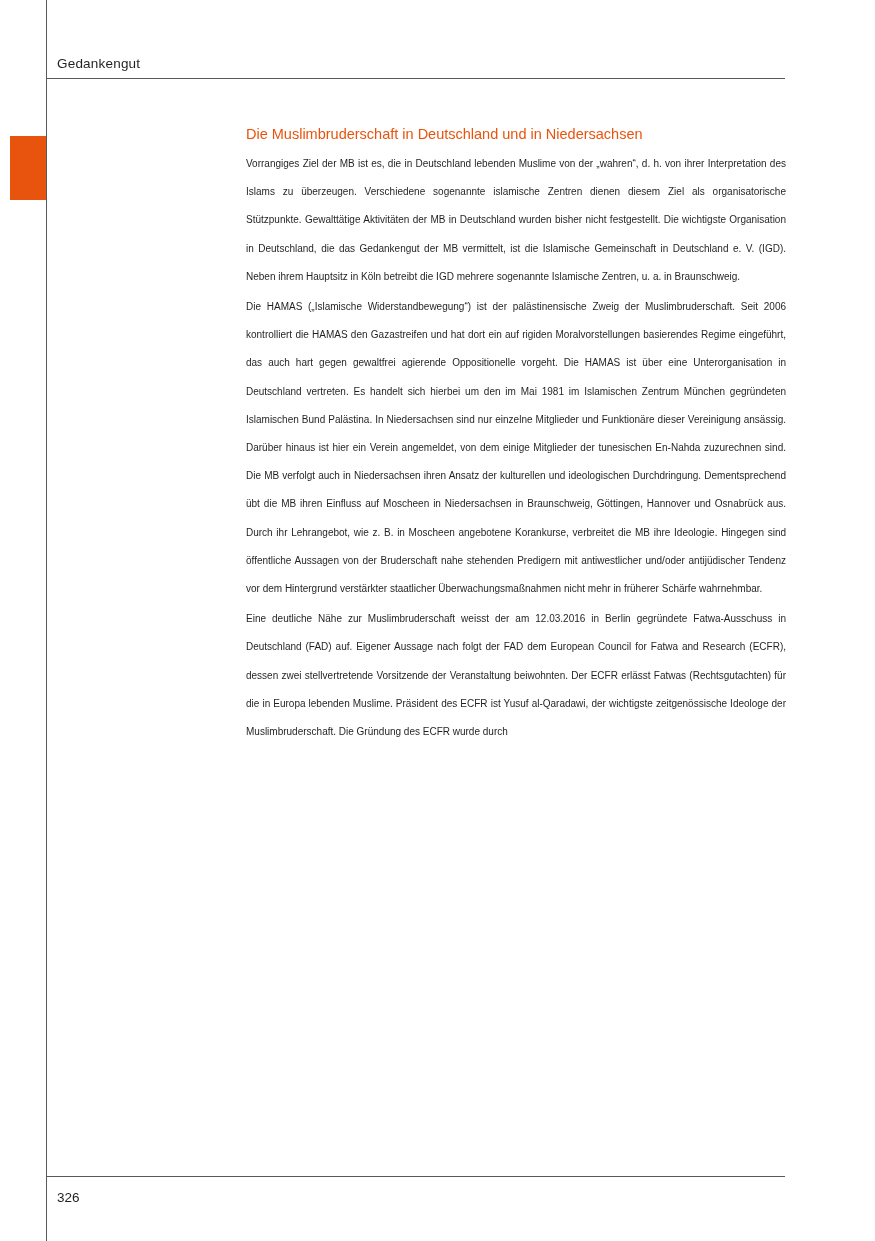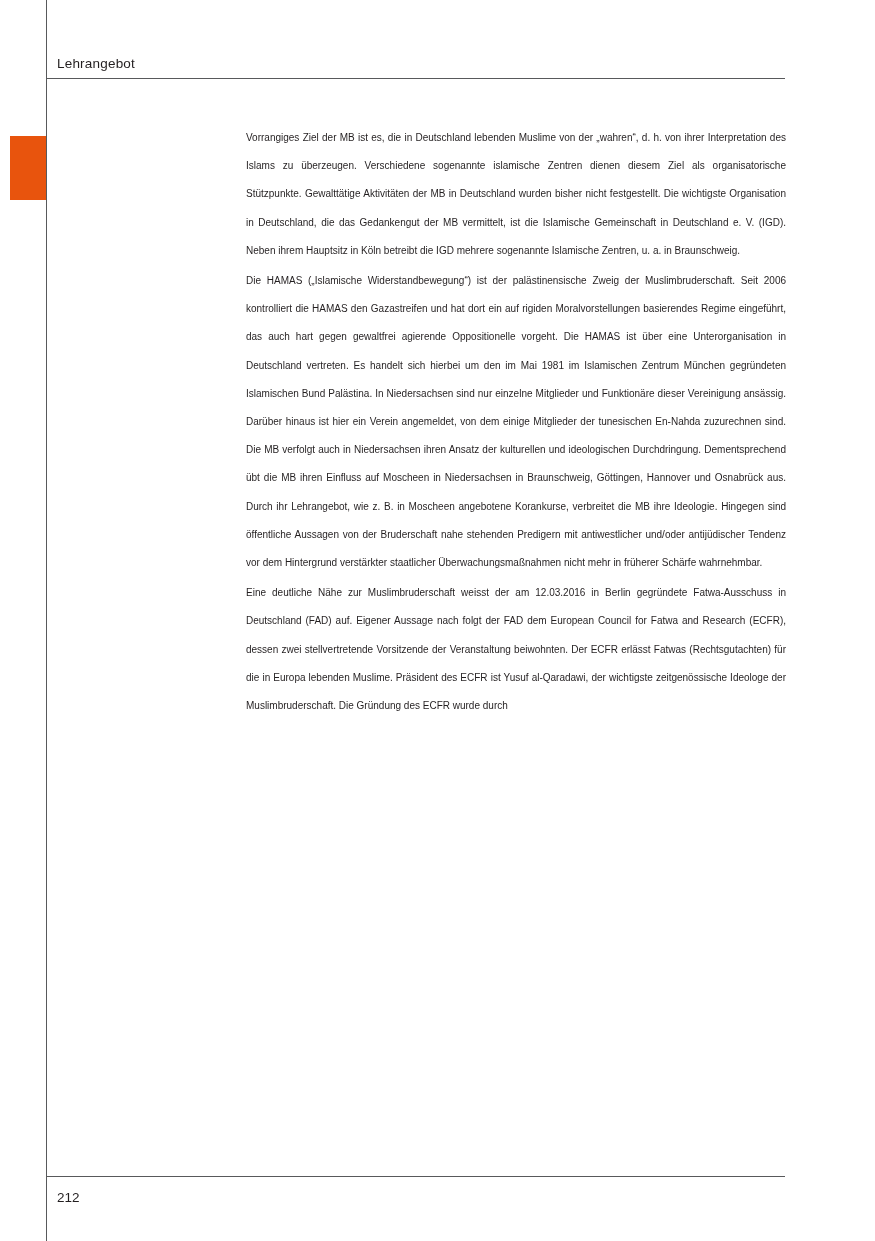--- a/index.html
+++ b/index.html
@@ -98,25 +98,26 @@
   }
 </style>
 </head>
 <body>
 
 <div class="page">
 
   <div class="left-rule"></div>
   <div class="edge-tab"></div>
 
-  <div class="running-head">Lehrangebot</div>
+  <div class="running-head">Gedankengut</div>
   <div class="head-rule"></div>
 
   <div class="col">
+    <h2 class="section-title">Die Muslimbruderschaft in Deutschland und in Niedersachsen</h2>
     <p class="body">Vorrangiges Ziel der MB ist es, die in Deutschland lebenden Muslime von der „wahren“, d. h. von ihrer Interpretation des Islams zu überzeugen. Verschiedene sogenannte islamische Zentren dienen diesem Ziel als organisatorische Stützpunkte. Gewalttätige Aktivitäten der MB in Deutschland wurden bisher nicht festgestellt. Die wichtigste Organisation in Deutschland, die das Gedankengut der MB vermittelt, ist die Islamische Gemeinschaft in Deutschland e. V. (IGD). Neben ihrem Hauptsitz in Köln betreibt die IGD mehrere sogenannte Islamische Zentren, u. a. in Braunschweig.</p>
     <p class="body">Die HAMAS („Islamische Widerstandbewegung“) ist der palästinensische Zweig der Muslimbruderschaft. Seit 2006 kontrolliert die HAMAS den Gazastreifen und hat dort ein auf rigiden Moralvorstellungen basierendes Regime eingeführt, das auch hart gegen gewaltfrei agierende Oppositionelle vorgeht. Die HAMAS ist über eine Unterorganisation in Deutschland vertreten. Es handelt sich hierbei um den im Mai 1981 im Islamischen Zentrum München gegründeten Islamischen Bund Palästina. In Niedersachsen sind nur einzelne Mitglieder und Funktionäre dieser Vereinigung ansässig. Darüber hinaus ist hier ein Verein angemeldet, von dem einige Mitglieder der tunesischen En-Nahda zuzurechnen sind. Die MB verfolgt auch in Niedersachsen ihren Ansatz der kulturellen und ideologischen Durchdringung. Dementsprechend übt die MB ihren Einfluss auf Moscheen in Niedersachsen in Braunschweig, Göttingen, Hannover und Osnabrück aus. Durch ihr Lehrangebot, wie z. B. in Moscheen angebotene Korankurse, verbreitet die MB ihre Ideologie. Hingegen sind öffentliche Aussagen von der Bruderschaft nahe stehenden Predigern mit antiwestlicher und/oder antijüdischer Tendenz vor dem Hintergrund verstärkter staatlicher Überwachungsmaßnahmen nicht mehr in früherer Schärfe wahrnehmbar.</p>
     <p class="body">Eine deutliche Nähe zur Muslimbruderschaft weisst der am 12.03.2016 in Berlin gegründete Fatwa-Ausschuss in Deutschland (FAD) auf. Eigener Aussage nach folgt der FAD dem European Council for Fatwa and Research (ECFR), dessen zwei stellvertretende Vorsitzende der Veranstaltung beiwohnten. Der ECFR erlässt Fatwas (Rechtsgutachten) für die in Europa lebenden Muslime. Präsident des ECFR ist Yusuf al-Qaradawi, der wichtigste zeitgenössische Ideologe der Muslimbruderschaft. Die Gründung des ECFR wurde durch</p>
   </div>
 
   <div class="foot-rule"></div>
-  <div class="folio">212</div>
+  <div class="folio">326</div>
 
 </div>
 
 </body></html>

